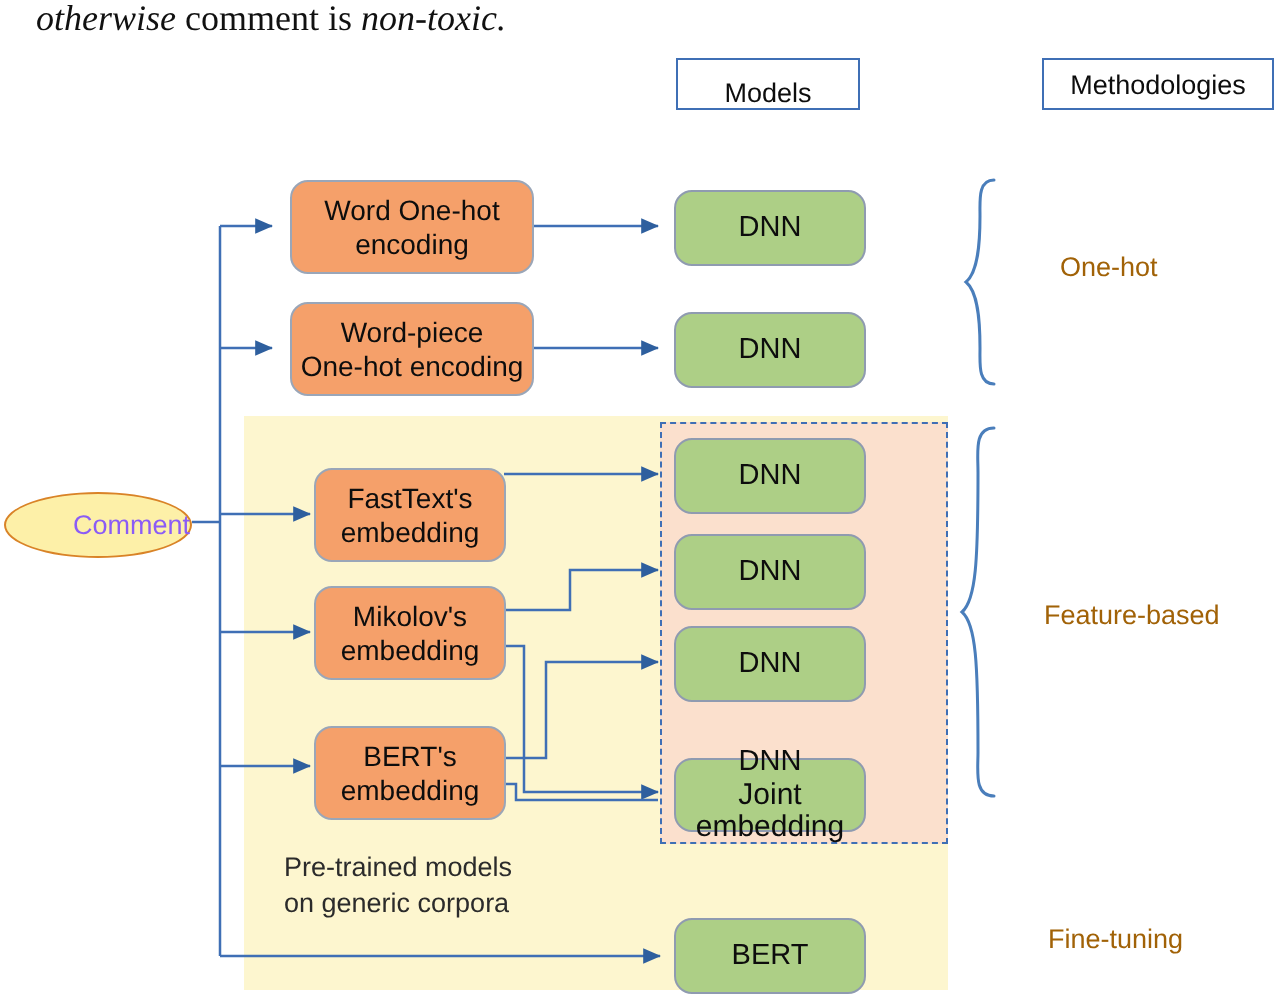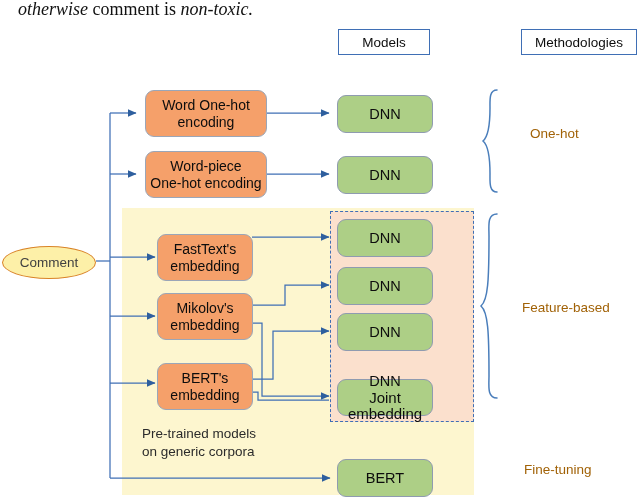--- a/index.html
+++ b/index.html
@@ -60,22 +60,22 @@
     border-radius:9px;
     font-size:14.5px;
   }
   .green .sub{font-size:15px;line-height:1.05;}
 
   .ellipse{
     position:absolute;
     background:#fdf0a8;
     border:1.4px solid #d98327;
     border-radius:50%;
-    display:flex;align-items:center;justify-content:center;
-    font-size:13.5px;color:#404040;
+    display:flex;align-items:center;justify-content:flex-end;
+    font-size:13.5px;color:#8b5cf6;
   }
 
   .plaintext{
     position:absolute;
     font-size:13.5px;color:#2b2b2b;
     line-height:1.35;
     white-space:nowrap;
   }
 
   .meth-label{
@@ -88,21 +88,21 @@
 </style>
 </head>
 <body>
 
 <div id="stage">
 
   <div class="caption">
     <i>otherwise</i><span> comment is </span><i>non-toxic.</i>
   </div>
 
-  <div class="hdr-box" style="left:338px;top:29px;width:92px;height:26px;">
+  <div class="hdr-box" style="left:338px;top:29px;width:92px;height:26px;align-items:flex-end;">
     <span>Models</span>
   </div>
   <div class="hdr-box" style="left:521px;top:29px;width:116px;height:26px;">
     <span>Methodologies</span>
   </div>
 
   <div class="panel-yellow" style="left:122px;top:208px;width:352px;height:287px;"></div>
   <div class="panel-peach" style="left:330px;top:211px;width:144px;height:211px;"></div>
 
   <svg class="wires" viewBox="0 0 640 499">

